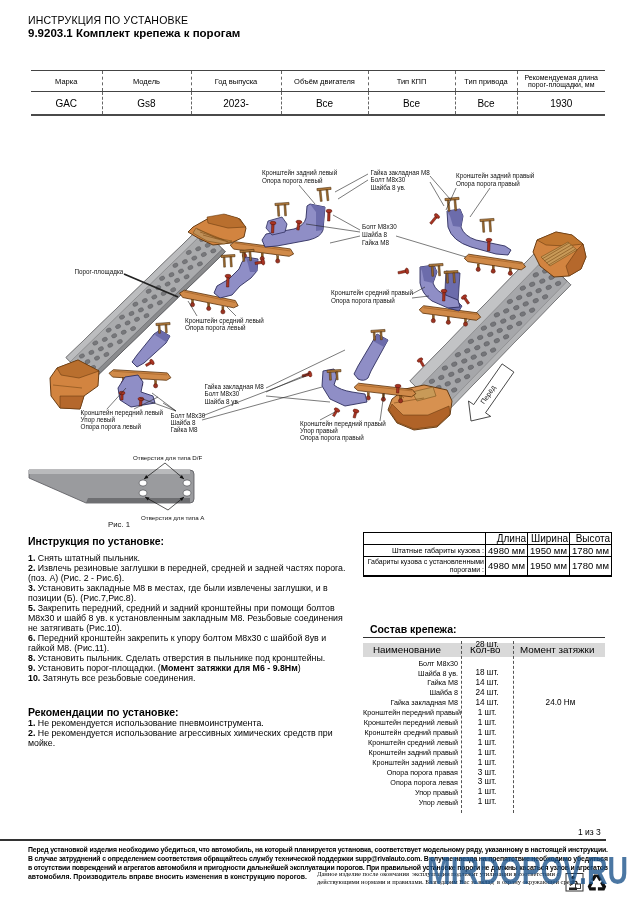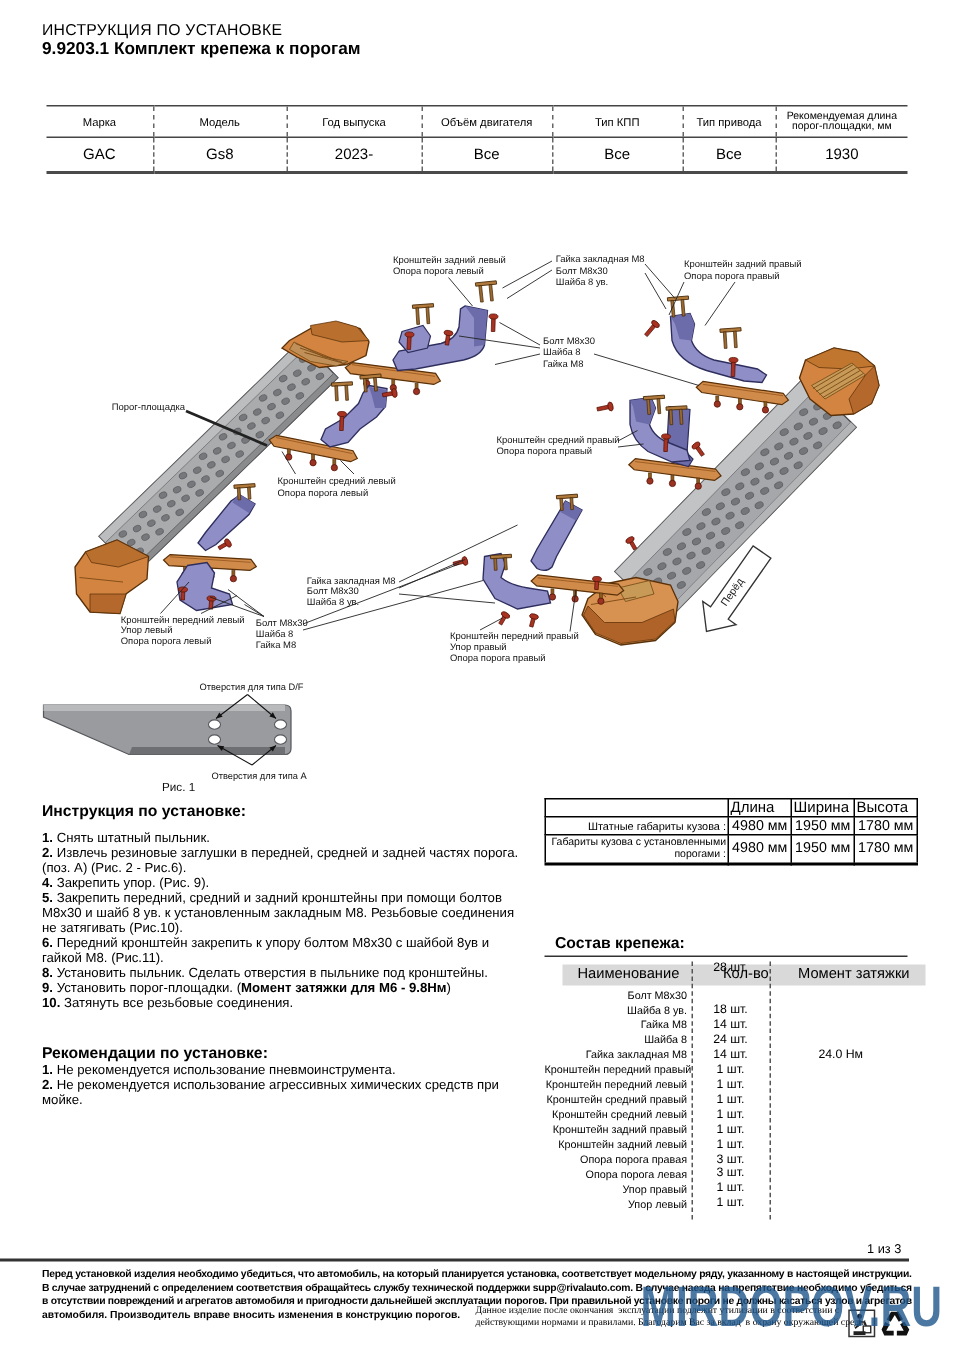--- a/index.html
+++ b/index.html
@@ -16,25 +16,25 @@
 .instr{left:28px;top:533px;width:352px;font-size:8.8px;line-height:10px;white-space:nowrap;}
 .instr b{font-weight:bold;}
 .instr .ih{font-size:10.5px;font-weight:bold;padding-top:3px;margin:0 0 7px 0;}
 .instr .rech{font-size:10.5px;font-weight:bold;margin:24px 0 1px 0;}
 .instr p{margin:0;}
 
 .dims{left:363px;top:532px;border-collapse:collapse;table-layout:fixed;}
 .dims td{border:1px solid #000;padding:0 1px;overflow:hidden;white-space:nowrap;}
 .dims .c1{width:119px;font-size:7.3px;text-align:right;}
 .dims .v{font-size:9.5px;text-align:center;}
-.dims tr.h td{font-size:10px;text-align:left;height:11px;}
+.dims tr.h td{font-size:10px;text-align:right;height:11px;}
 
 .sh{left:370px;top:623px;font-size:10.5px;font-weight:bold;}
 .sline{left:363px;width:242px;height:0;border-top:1.6px solid #333;}
-.shead{left:375px;top:642.5px;width:242px;height:14.5px;background:#d9d9d9;}
+.shead{left:363px;top:642.5px;width:242px;height:14.5px;background:#d9d9d9;}
 .shead span{position:absolute;top:1.5px;font-size:9.8px;white-space:nowrap;}
 .sdash{border-left:1px dashed #555;top:641px;height:172px;width:0;}
 .srow{position:absolute;white-space:nowrap;}
 .sname{font-size:7.2px;right:178px;text-align:right;}
 .scnt{font-size:8.2px;left:472px;width:30px;text-align:center;}
 .smom{font-size:8.2px;left:533px;width:55px;text-align:center;margin-top:40px;}
 
 .pagenum{left:578px;top:827px;font-size:8.5px;}
 
 .foot2{left:317px;top:870px;width:266px;font-size:6.5px;line-height:8.4px;font-family:"Liberation Serif",serif;}
@@ -416,21 +416,21 @@
       <polygon points="184.0,497.0 179.6,498.3 181.9,501.0" fill="#111"></polygon>
 <text x="133" y="460.0" font-size="6.2" fill="#111" text-anchor="start" font-family="Liberation Sans,sans-serif">Отверстия для типа D/F</text>
 <text x="141" y="519.5" font-size="6.2" fill="#111" text-anchor="start" font-family="Liberation Sans,sans-serif">Отверстия для типа А</text>
 <text x="108" y="527" font-size="7.8" fill="#111" font-family="Liberation Sans,sans-serif">Рис. 1</text>
 </svg>
 
 <div class="abs instr">
 <p class="ih">Инструкция по установке:</p>
 <p><b>1.</b> Снять штатный пыльник.</p>
 <p><b>2.</b> Извлечь резиновые заглушки в передней, средней и задней частях порога.<br>(поз. А) (Рис. 2 - Рис.6).</p>
-<p><b>4.</b> Закрепить упор. (Рис. 9).</p>
+<p><b>3.</b> Установить закладные М8 в местах, где были извлечены заглушки, и в<br>позиции (Б). (Рис.7,Рис.8).</p>
 <p><b>5.</b> Закрепить передний, средний и задний кронштейны при помощи болтов<br>М8х30 и шайб 8 ув. к установленным закладным М8. Резьбовые соединения<br>не затягивать (Рис.10).</p>
 <p><b>6.</b> Передний кронштейн закрепить к упору болтом М8х30 с шайбой 8ув и<br>гайкой М8. (Рис.11).</p>
 <p><b>8.</b> Установить пыльник. Сделать отверстия в пыльнике под кронштейны.</p>
 <p><b>9.</b> Установить порог-площадки. (<b>Момент затяжки для М6 - 9.8Нм</b>)</p>
 <p><b>10.</b> Затянуть все резьбовые соединения.</p>
 <p class="rech">Рекомендации по установке:</p>
 <p><b>1.</b> Не рекомендуется использование пневмоинструмента.</p>
 <p><b>2.</b> Не рекомендуется использование агрессивных химических средств при<br>мойке.</p>
 </div>
 

